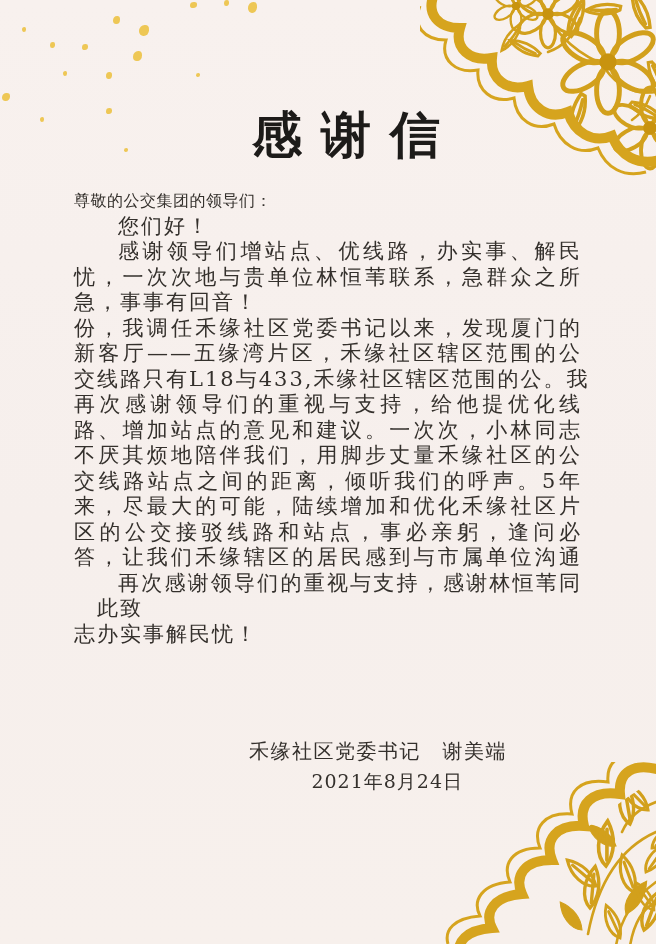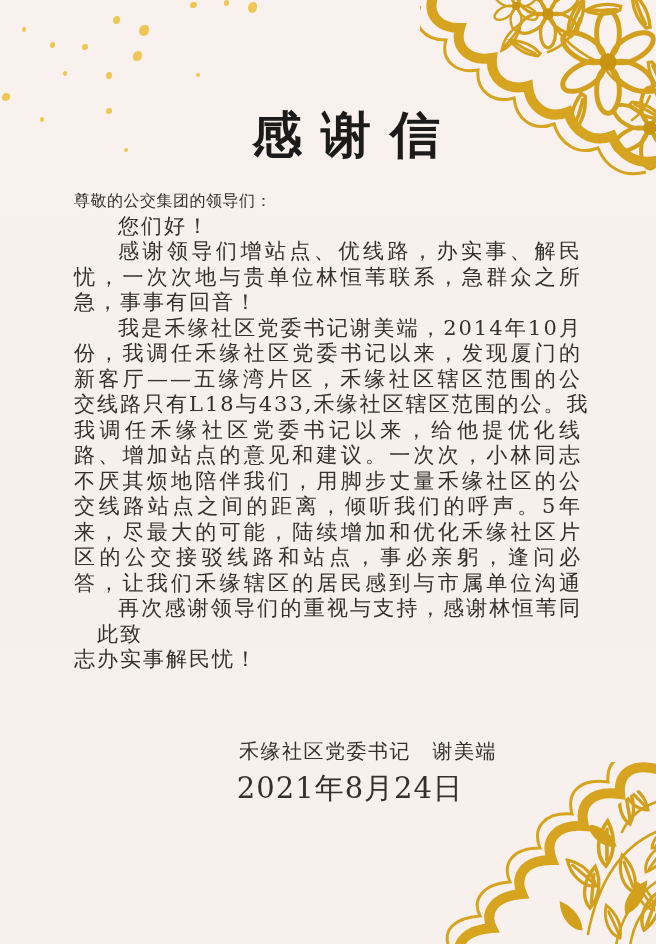--- a/index.html
+++ b/index.html
@@ -33,26 +33,26 @@
     display:block; height:25.5px; line-height:25.5px;
     letter-spacing:2px; white-space:nowrap;
     text-align:justify; text-align-last:justify; text-justify:inter-character;
   }
   .line.short{text-align:left; text-align-last:left;}
   .line.salut{font-size:16px; letter-spacing:0.5px;}
   .indent{text-indent:44px;}
   .indent1{text-indent:23px;}
   .indent3{text-indent:74px;}
   .signature{
-    position:absolute; top:738px; right:159px;
+    position:absolute; top:738px; right:149px;
     font-size:20px; letter-spacing:1.5px; color:var(--ink); white-space:nowrap;
   }
   .date{
     position:absolute; top:769px; right:193px;
-    font-size:29px; letter-spacing:1px; color:var(--ink); white-space:nowrap;
+    font-size:19px; letter-spacing:1px; color:var(--ink); white-space:nowrap;
   }
   svg .ln{stroke:var(--gold); stroke-width:2.6; fill:none; stroke-linecap:round;}
   svg .fc{fill:var(--gold-dark); stroke:none;}
   svg .band{stroke:var(--gold-band); stroke-width:10; fill:none;}
   svg .thin{stroke:var(--gold-band); stroke-width:3; fill:none;}
   svg .solid{fill:var(--gold); stroke:var(--gold); stroke-width:1;}
 </style>
 </head>
 <body>
 
@@ -153,25 +153,24 @@
   </svg>
 
   <div class="title">感谢信</div>
 
   <div class="content">
     <div class="line salut short">尊敬的公交集团的领导们：</div>
     <div class="line short indent">您们好！</div>
     <div class="line indent">感谢领导们增站点、优线路，办实事、解民</div>
     <div class="line">忧，一次次地与贵单位林恒苇联系，急群众之所</div>
     <div class="line short">急，事事有回音！</div>
-    <div class="line indent">我是禾缘社区党委书记谢美端，2014年10月</div>
     <div class="line">份，我调任禾缘社区党委书记以来，发现厦门的</div>
     <div class="line">新客厅——五缘湾片区，禾缘社区辖区范围的公</div>
     <div class="line">交线路只有L18与433,禾缘社区辖区范围的公。我</div>
-    <div class="line">我调任禾缘社区党委书记以来，给他提优化线</div>
+    <div class="line">再次感谢领导们的重视与支持，给他提优化线</div>
     <div class="line">路、增加站点的意见和建议。一次次，小林同志</div>
     <div class="line">不厌其烦地陪伴我们，用脚步丈量禾缘社区的公</div>
     <div class="line">交线路站点之间的距离，倾听我们的呼声。5年</div>
     <div class="line">来，尽最大的可能，陆续增加和优化禾缘社区片</div>
     <div class="line">区的公交接驳线路和站点，事必亲躬，逢问必</div>
     <div class="line">答，让我们禾缘辖区的居民感到与市属单位沟通</div>
     <div class="line indent">再次感谢领导们的重视与支持，感谢林恒苇同</div>
     <div class="line short indent1">此致</div>
     <div class="line short">志办实事解民忧！</div>
   </div>

